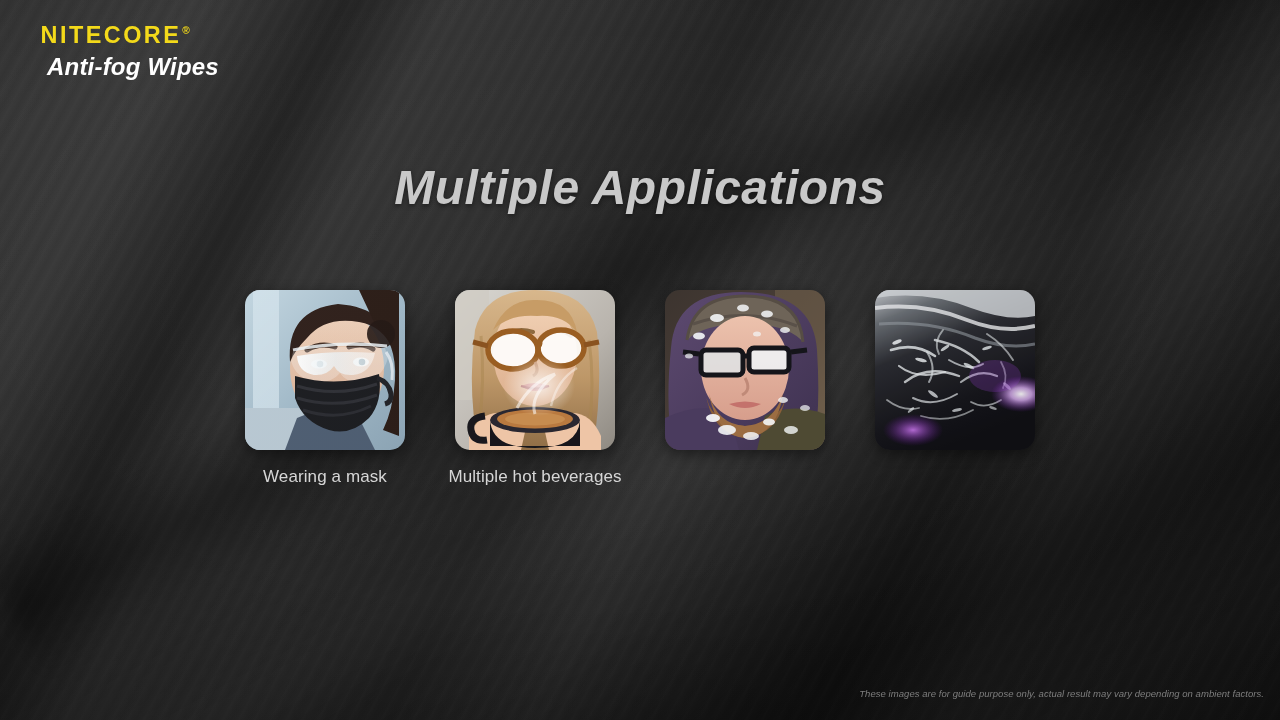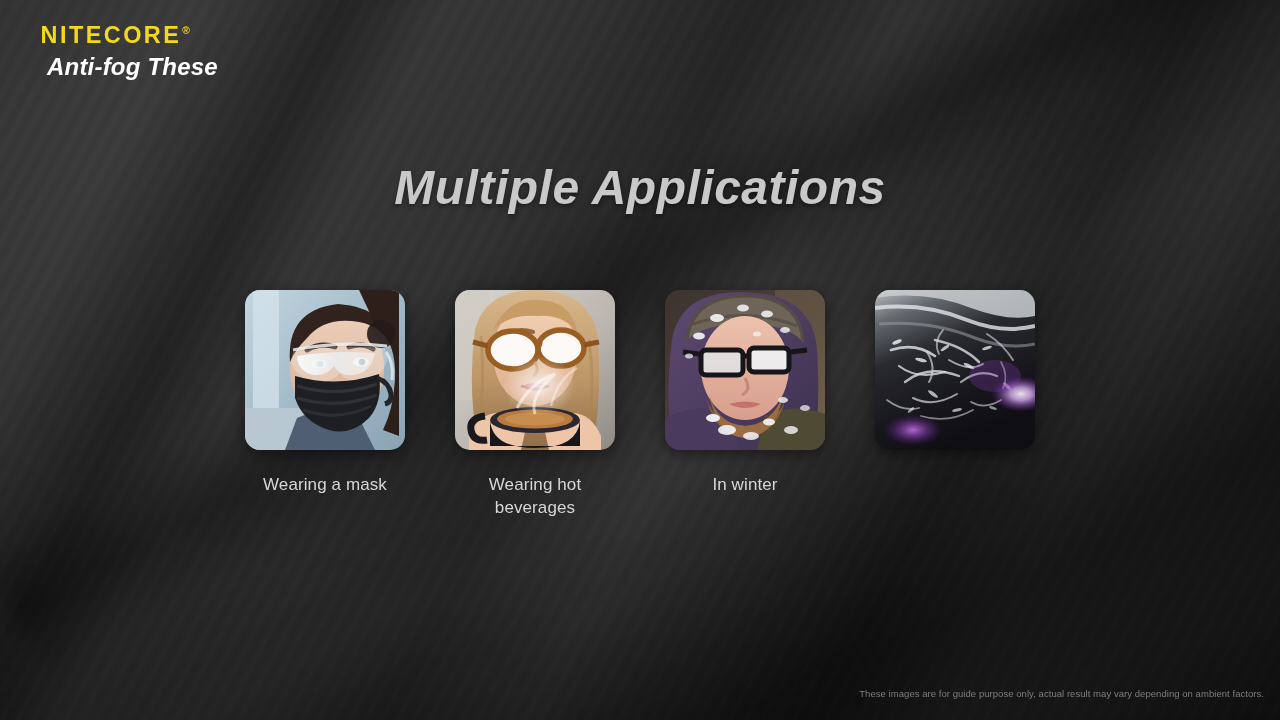--- a/index.html
+++ b/index.html
@@ -95,56 +95,57 @@
     color:#c9c9c9; letter-spacing:0.5px;
     text-shadow:0 2px 5px rgba(0,0,0,0.45);
   }
 
   
   .cards {
     position:absolute; left:0; right:0; top:290px; z-index:5;
     display:flex; justify-content:center; align-items:flex-start;
     gap:54px;
   }
-  .card-col { width:156px; display:flex; flex-direction:column; align-items:center;gap:8px; }
+  .card-col { width:156px; display:flex; flex-direction:column; align-items:center; }
   .thumb {
     width:160px; height:160px; border-radius:15px;
     overflow:hidden; position:relative;
     box-shadow:0 4px 14px rgba(0,0,0,0.45);
   }
   .thumb svg { display:block; width:160px; height:160px; }
   .caption {
     margin-top:16px; width:175px; text-align:center;
     font-size:17px; color:#d6d6d6; line-height:1.35;
     letter-spacing:0.1px;
   }
 
   
   .footer {
     position:absolute; right:16px; bottom:18px; z-index:6;
     text-align:left; color:#7e7e7e; font-size:9.5px; line-height:1.55;
     letter-spacing:0.05px;
+    font-style:italic;
   }
 </style>
 </head>
 <body>
 
 <div class="stage">
   <div class="streaks"></div>
   <div class="band band-b"></div>
   <div class="band band-a"></div>
   <div class="band band-c"></div>
   <div class="vign"></div>
 </div>
 
 <div class="brand">
   <div class="brand-name">
     <span>NITECORE</span><span class="brand-reg">®</span>
   </div>
-  <div class="brand-sub">Anti-fog These</div>
+  <div class="brand-sub">Anti-fog Wipes</div>
 </div>
 
 <div class="title">Multiple Applications</div>
 
 <div class="cards">
 
   <div class="card-col">
     <div class="thumb">
       <svg viewBox="0 0 160 160">
         <defs>
@@ -255,21 +256,21 @@
         <path d="M35 130 q2 28 45 28 q43 0 45 -28 v26 H35 Z" fill="#17161b"></path>
         <ellipse cx="80" cy="129" rx="38" ry="9.5" fill="#b9793f"></ellipse>
         <ellipse cx="80" cy="129" rx="30" ry="6.5" fill="#c98f52" opacity="0.85"></ellipse>
         <path d="M30 126 q-16 2 -14 14 q2 12 16 10" stroke="#19181d" stroke-width="7" fill="none"></path>
 
         <ellipse cx="84" cy="96" rx="36" ry="30" fill="url(#g2steam)"></ellipse>
         <path d="M62 118 q14 -26 38 -34 q-26 22 -20 40" stroke="#ffffff" stroke-width="3" fill="none" opacity="0.55"></path>
         <path d="M96 116 q6 -26 26 -38" stroke="#ffffff" stroke-width="2.5" fill="none" opacity="0.4"></path>
       </svg>
     </div>
-    <div class="caption">Wearing hot beverages</div>
+    <div class="caption">Multiple hot beverages</div>
   </div>
 
   <div class="card-col">
     <div class="thumb">
       <svg viewBox="0 0 160 160">
         <defs>
           <linearGradient id="g3bg" x1="0" y1="0" x2="1" y2="1">
             <stop offset="0%" stop-color="#3c342f"></stop>
               <stop offset="60%" stop-color="#4c4038"></stop>
               <stop offset="100%" stop-color="#6a5a49"></stop>
@@ -322,21 +323,20 @@
           <ellipse cx="34" cy="46" rx="6" ry="3.5" opacity="0.9"></ellipse>
           <ellipse cx="52" cy="28" rx="7" ry="4" opacity="0.9"></ellipse>
           <ellipse cx="78" cy="18" rx="6" ry="3.5" opacity="0.85"></ellipse>
           <ellipse cx="102" cy="24" rx="6" ry="3.5" opacity="0.85"></ellipse>
           <ellipse cx="120" cy="40" rx="5" ry="3" opacity="0.8"></ellipse>
           <ellipse cx="24" cy="66" rx="4" ry="2.5" opacity="0.7"></ellipse>
           <ellipse cx="92" cy="44" rx="4" ry="2.5" opacity="0.7"></ellipse>
         </g>
       </svg>
     </div>
-    <div class="caption">In winter</div>
   </div>
 
   <div class="card-col">
     <div class="thumb">
       <svg viewBox="0 0 160 160">
         <defs>
           <linearGradient id="g4bg" x1="0" y1="0" x2="0.4" y2="1">
             <stop offset="0%" stop-color="#c9ccd1"></stop>
               <stop offset="18%" stop-color="#6d7278"></stop>
             <stop offset="42%" stop-color="#2c2d33"></stop>

